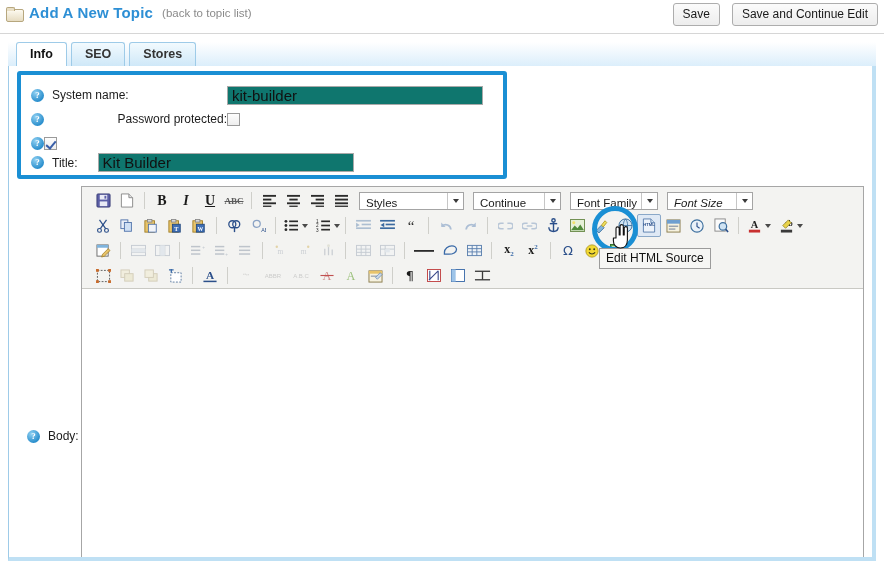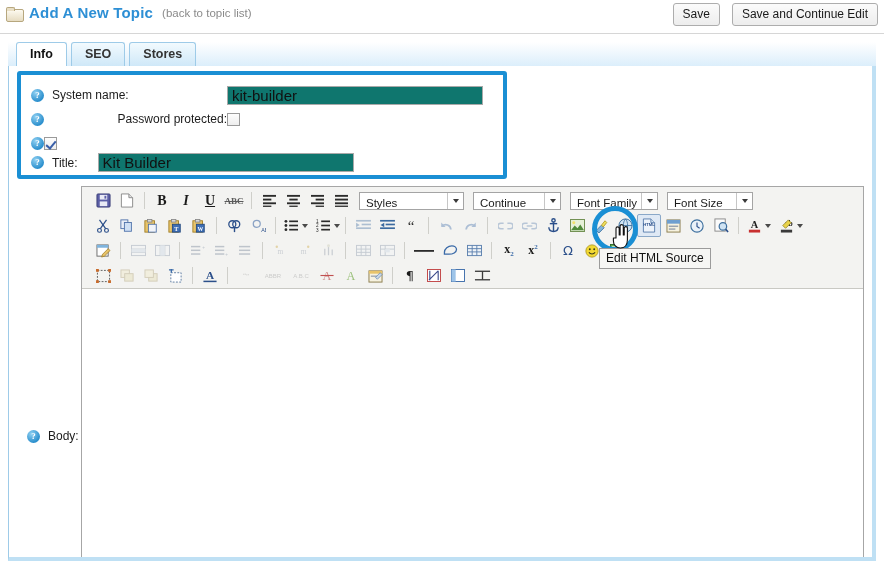--- a/index.html
+++ b/index.html
@@ -293,21 +293,21 @@
             <span class="arrow">
               <i class="caret"></i>
             </span>
         </div>
         <div class="dropbtn" style="width:88px;margin-left:7px;">
           <span class="lbl">Font Family</span>
             <span class="arrow">
               <i class="caret"></i>
             </span>
         </div>
-        <div class="dropbtn" style="width:86px;margin-left:7px;">
+        <div class="dropbtn" style="width:86px;margin-left:7px;font-style:italic;">
           <span class="lbl">Font Size</span>
             <span class="arrow">
               <i class="caret"></i>
             </span>
         </div>
       </div>
 
       <div class="trow">
         <div class="tb">
           <svg width="14" height="14" viewBox="0 0 16 16">

